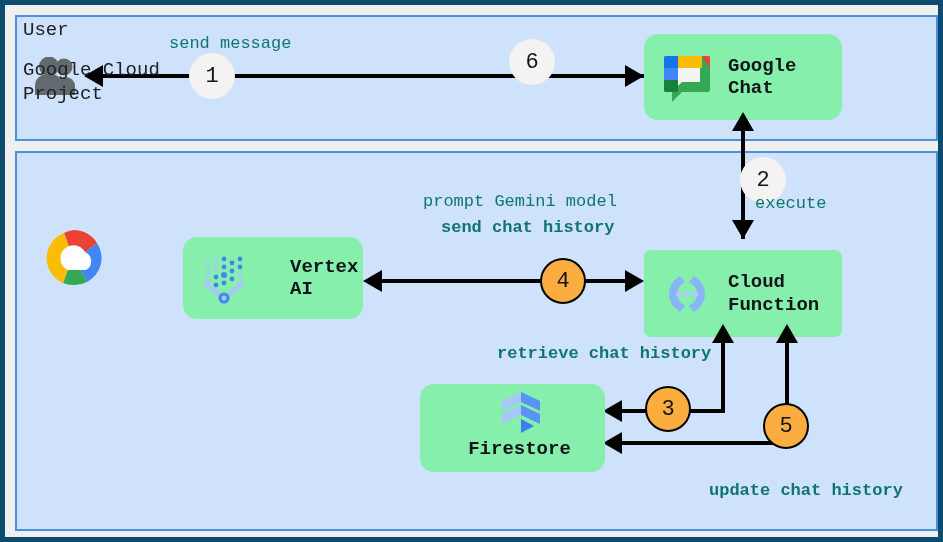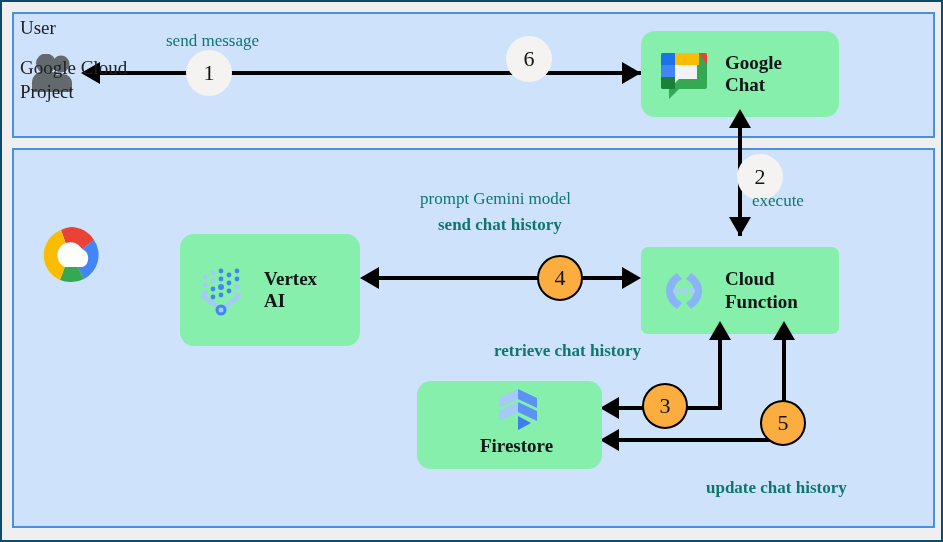--- a/index.html
+++ b/index.html
@@ -5,23 +5,23 @@
   html, body {
     margin: 0;
     padding: 0;
     background: #ffffff;
   }
   #canvas {
     position: relative;
     width: 943px;
     height: 542px;
     background: #efefef;
-    border: 2px solid #0c4a6e;
-    box-sizing: border-box;
-    font-family: Liberation Serif, serif;
+    border: 5px solid #0c4a6e;
+    box-sizing: border-box;
+    font-family: Liberation Mono, monospace;
     overflow: hidden;
   }
 
   
   .panel {
     position: absolute;
     background: #cfe2fb;
     border: 2px solid #4a90e2;
     box-sizing: border-box;
   }
@@ -57,21 +57,21 @@
   .svc-label {
     font-size: 19px;
     font-weight: bold;
     color: #111418;
     line-height: 1.18;
     margin-left: 14px;
     white-space: pre-line;
   }
 
   #box-google-chat   { left: 639px; top: 29px;  width: 198px; height: 86px; }
-  #box-vertex-ai     { left: 178px; top: 232px; width: 180px; height: 112px; }
+  #box-vertex-ai     { left: 178px; top: 232px; width: 180px; height: 82px; gap: 23px; }
   #box-cloud-func    { left: 639px; top: 245px; width: 198px; height: 87px; border-radius: 7px; }
   #box-firestore     { left: 415px; top: 379px; width: 185px; height: 88px; flex-direction: column; }
 
   
   .ln {
     position: absolute;
     background: #000000;
   }
   .ln-h { height: 4px; }
   .ln-v { width: 4px; }

